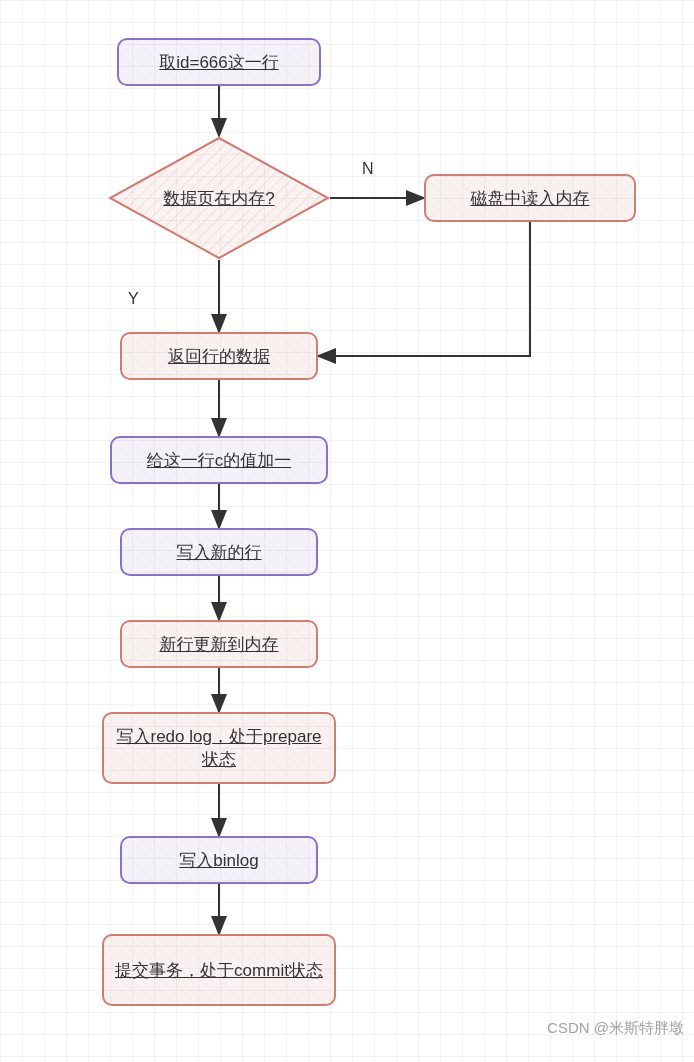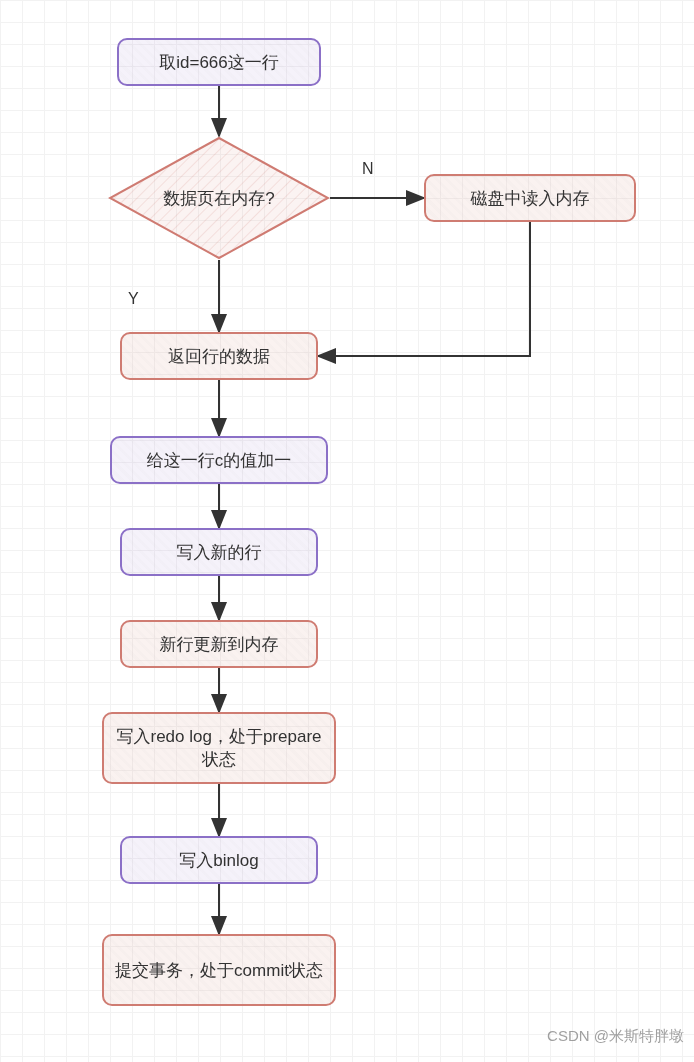--- a/index.html
+++ b/index.html
@@ -25,20 +25,21 @@
   .node {
     position: absolute;
     display: flex;
     align-items: center;
     justify-content: center;
     text-align: center;
     font-size: 17px;
     color: #333;
     padding: 6px 10px;
     z-index: 2;
+    text-decoration: underline;
   }
   .box {
     border: 2px solid;
     border-radius: 10px;
     background: repeating-linear-gradient(
       45deg,
       rgba(200,200,200,0.06) 0px,
       rgba(200,200,200,0.06) 3px,
       transparent 3px,
       transparent 7px
@@ -64,21 +65,21 @@
     pointer-events: none;
   }
   .label {
     position: absolute;
     font-size: 16px;
     color: #333;
     z-index: 2;
   }
   .watermark {
     position: absolute;
-    bottom: 16px;
+    bottom: 24px;
     right: 10px;
     color: rgba(120,120,120,0.7);
     font-size: 15px;
     z-index: 3;
   }
   
   .hand {
     filter: url(#rough);
   }
 </style>

